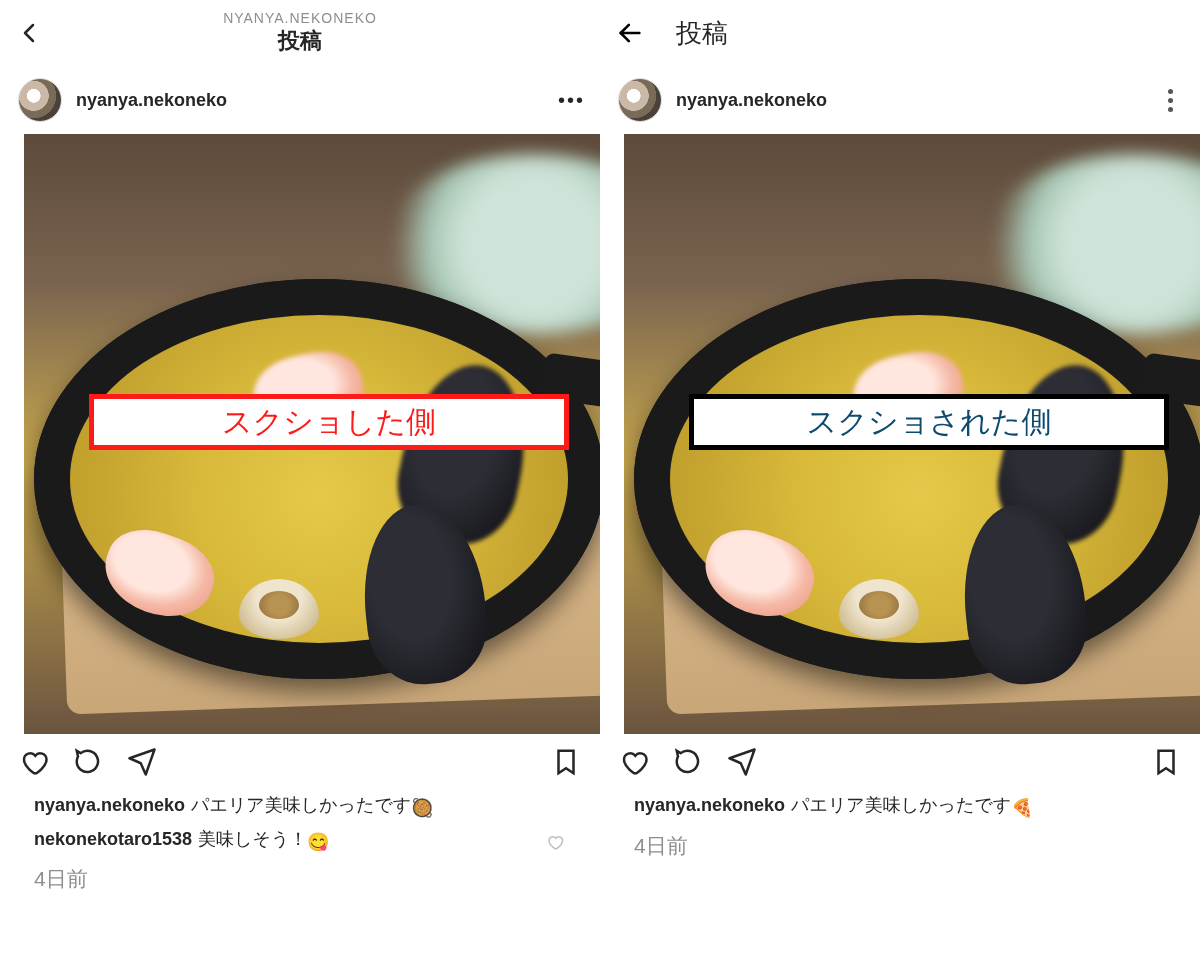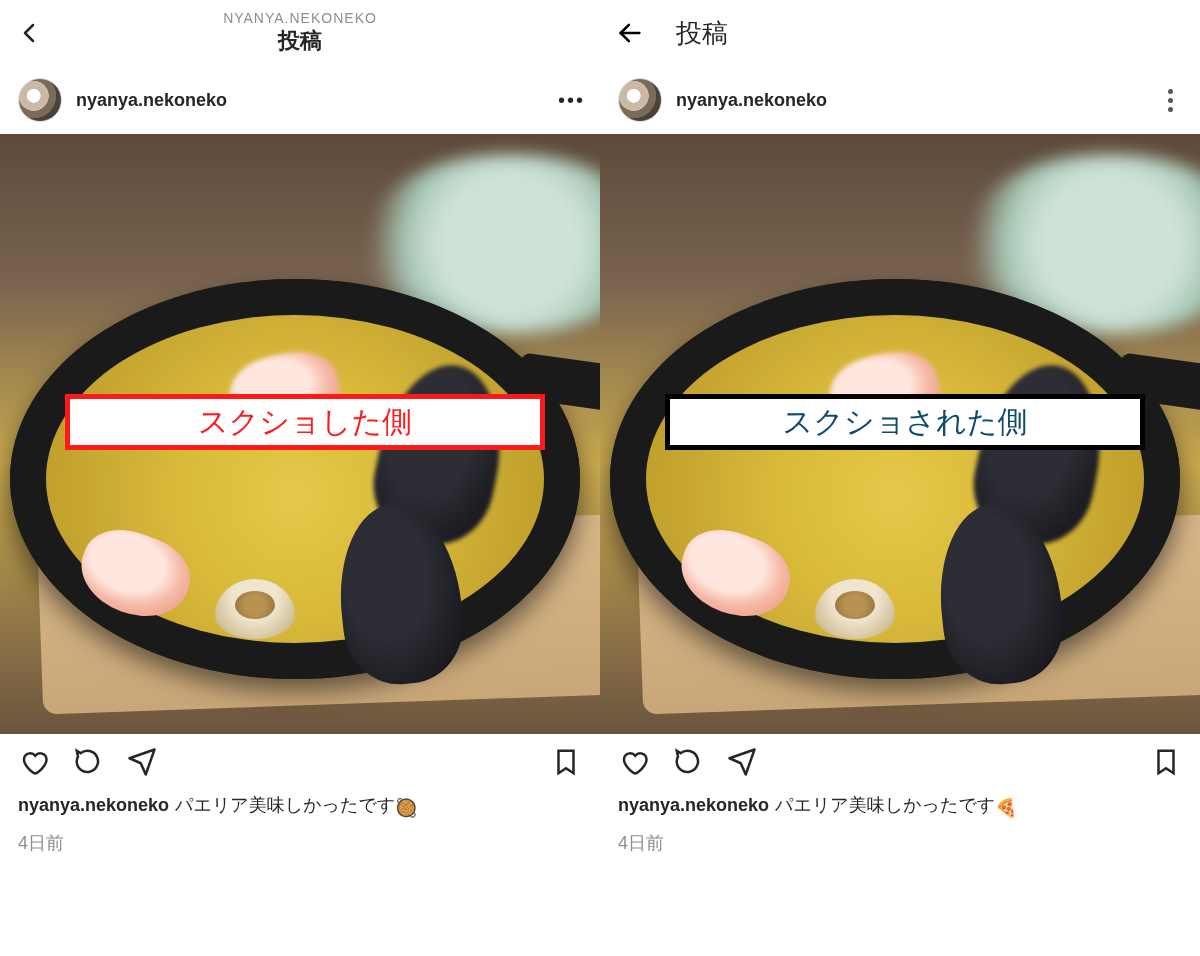--- a/index.html
+++ b/index.html
@@ -107,20 +107,21 @@
   }
 
   
   .photo {
     width: 600px;
     height: 600px;
     position: relative;
     background: linear-gradient(180deg, #5d4a3a 0%, #7a6450 25%, #c9a94e 55%, #6b5440 100%);
     overflow: hidden;
     flex-shrink: 0;
+    margin-left: 24px;
   }
   .blur-plate {
     position: absolute;
     top: 20px; right: -60px;
     width: 300px; height: 180px;
     border-radius: 50%;
     background: radial-gradient(circle, #cfe3d8 0 40%, #a7c7b5 60%, transparent 80%);
     filter: blur(8px);
   }
   .board {
@@ -219,40 +220,40 @@
   .actions .spacer { margin-left: auto; }
   .icon {
     width: 32px; height: 32px;
     display: inline-flex;
     align-items: center;
     justify-content: center;
   }
 
   
   .caption-area {
-    padding: 0 18px;
+    padding: 0 34px;
     font-size: 18px;
     line-height: 1.7;
     color: #262626;
   }
   .caption-area .user {
     font-weight: 600;
     margin-right: 6px;
   }
   .comment-line {
     display: flex;
     align-items: center;
   }
   .tiny-heart {
     margin-left: auto;
     width: 20px; height: 20px;
     color: #bfbfbf;
   }
   .ts {
-    font-size: 18px;
+    font-size: 21px;
     color: #8e8e8e;
     margin-top: 4px;
   }
   .emoji {
     display: inline-block;
     vertical-align: -3px;
   }
 </style>
 </head>
 <body>
@@ -312,20 +313,30 @@
       <svg viewBox="0 0 24 24" width="30" height="30" fill="none" stroke="#262626" stroke-width="2">
           <path d="M6 3h12v18l-6-4-6 4V3z"></path>
         </svg>
     </span>
   </div>
 
   <div class="caption-area">
     <div>
       <span class="user">nyanya.nekoneko</span><span>パエリア美味しかったです</span><span class="emoji">🥘</span>
     </div>
+    <div class="comment-line">
+      <div>
+        <span class="user">nekonekotaro1538</span><span>美味しそう！</span><span class="emoji">😋</span>
+      </div>
+      <span class="tiny-heart">
+        <svg viewBox="0 0 24 24" width="18" height="18" fill="none" stroke="#bfbfbf" stroke-width="2">
+            <path d="M12 21s-8-5.3-8-11a5 5 0 0 1 9-3 5 5 0 0 1 9 3c0 5.7-8 11-8 11z"></path>
+          </svg>
+      </span>
+    </div>
     <div class="ts">4日前</div>
   </div>
 </div>
 
 <div class="panel panel-right">
   <div class="header header-right">
     <span class="arrow-left">
       <svg viewBox="0 0 24 24" width="28" height="28" fill="none" stroke="#000" stroke-width="2.2" stroke-linecap="round" stroke-linejoin="round">
           <line x1="20" y1="12" x2="4" y2="12"></line>
           <polyline points="11 5 4 12 11 19"></polyline>

